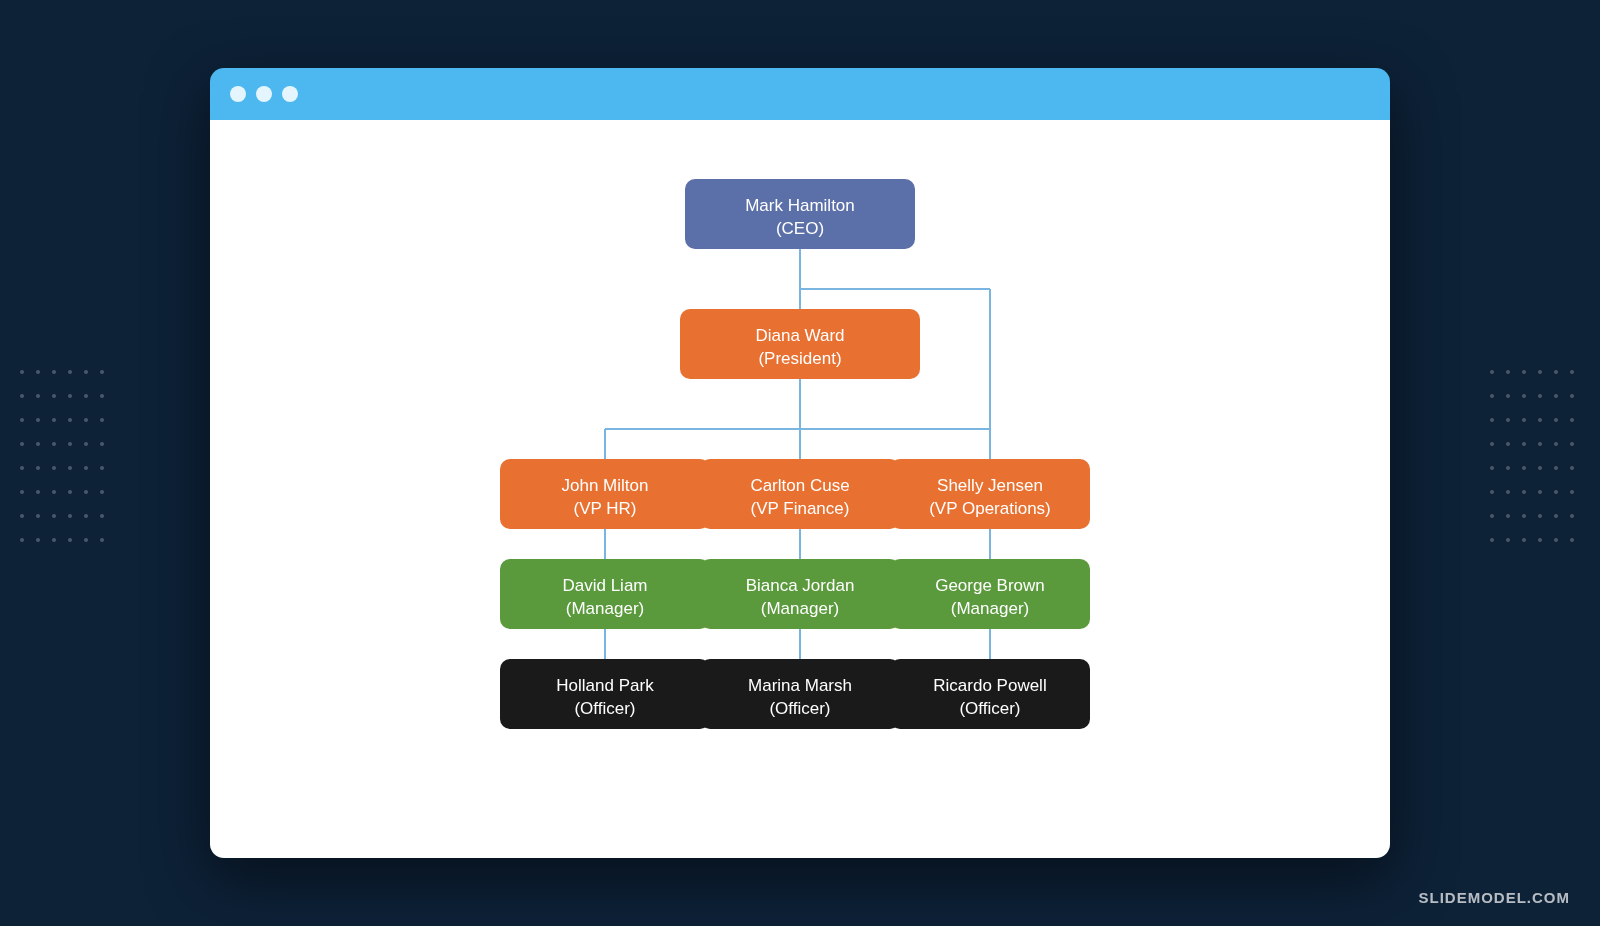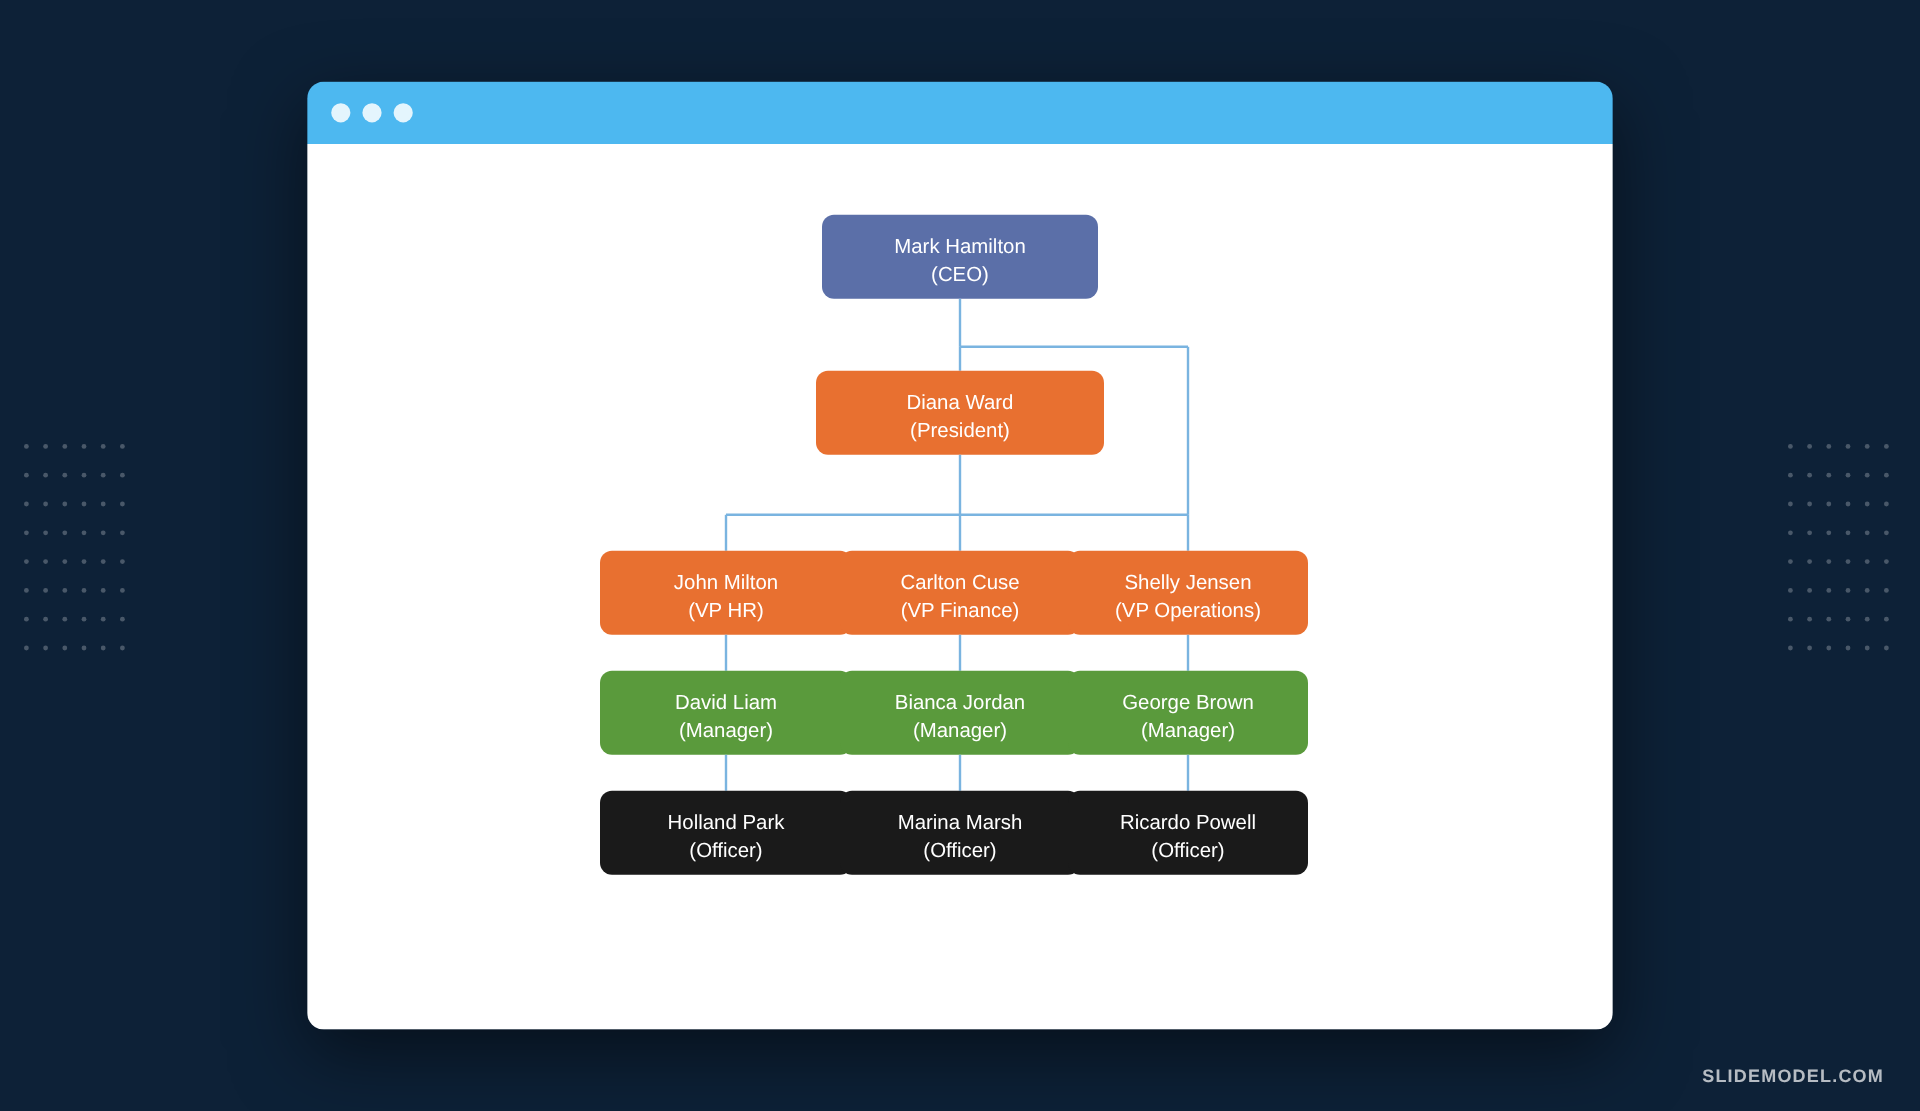--- a/index.html
+++ b/index.html
@@ -29,21 +29,21 @@
     .dots-right { right: 20px; }
     .dot {
       width: 4px;
       height: 4px;
       border-radius: 50%;
       background: rgba(255,255,255,0.25);
     }
 
     
     .browser-window {
-      width: 1088px;
+      width: 1180px;
       height: 790px;
       border-radius: 14px;
       overflow: hidden;
       box-shadow: 0 20px 60px rgba(0,0,0,0.5);
       display: flex;
       flex-direction: column;
     }
 
     .browser-titlebar {
       background: #4db8f0;

